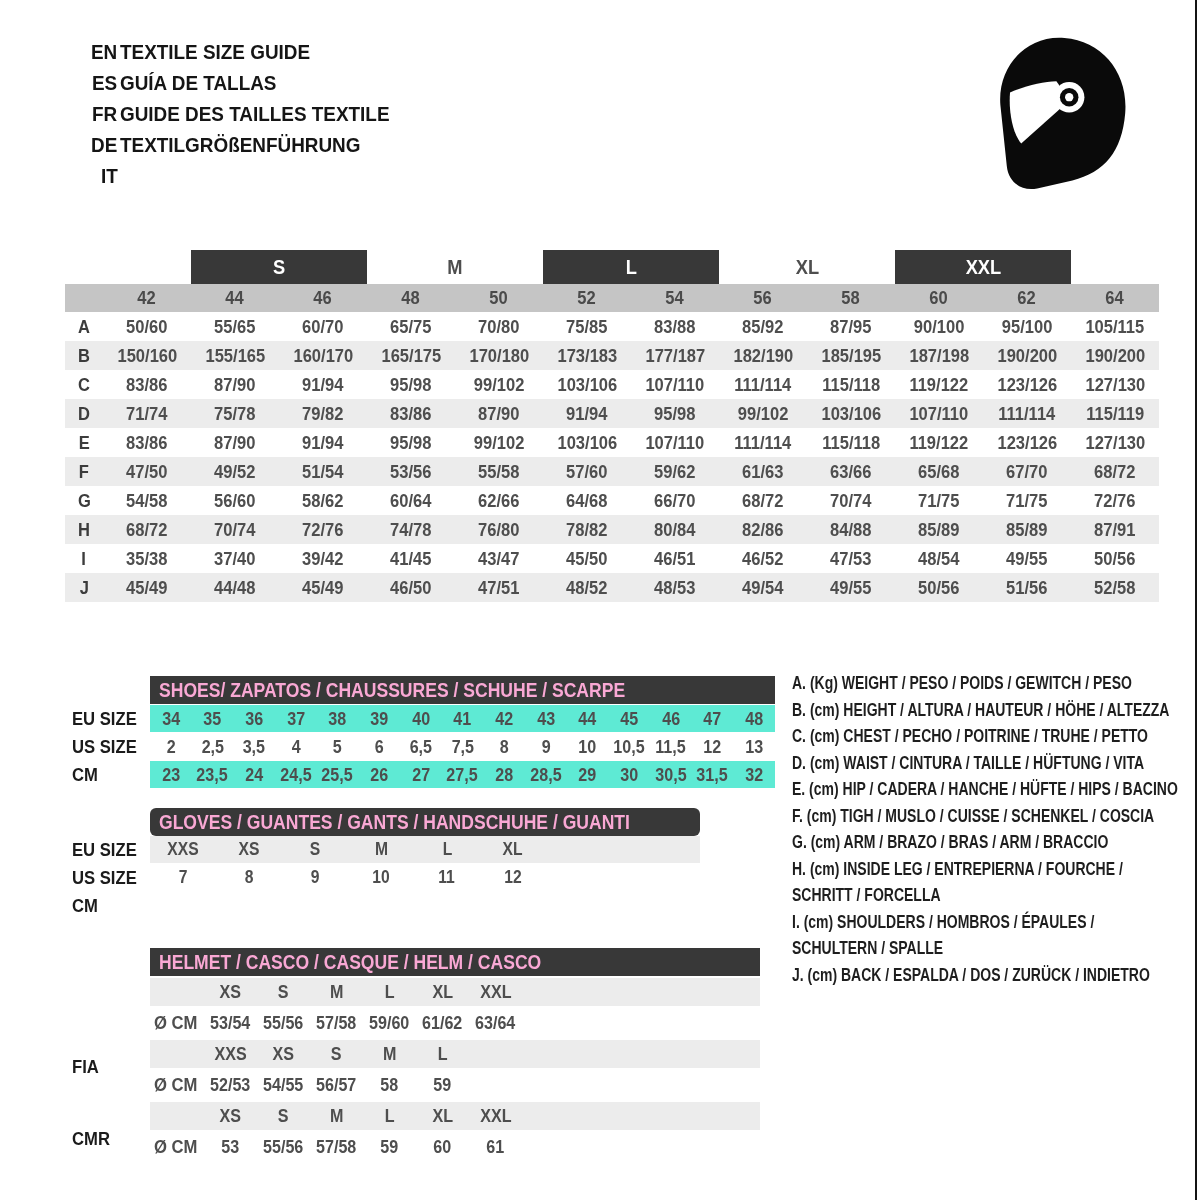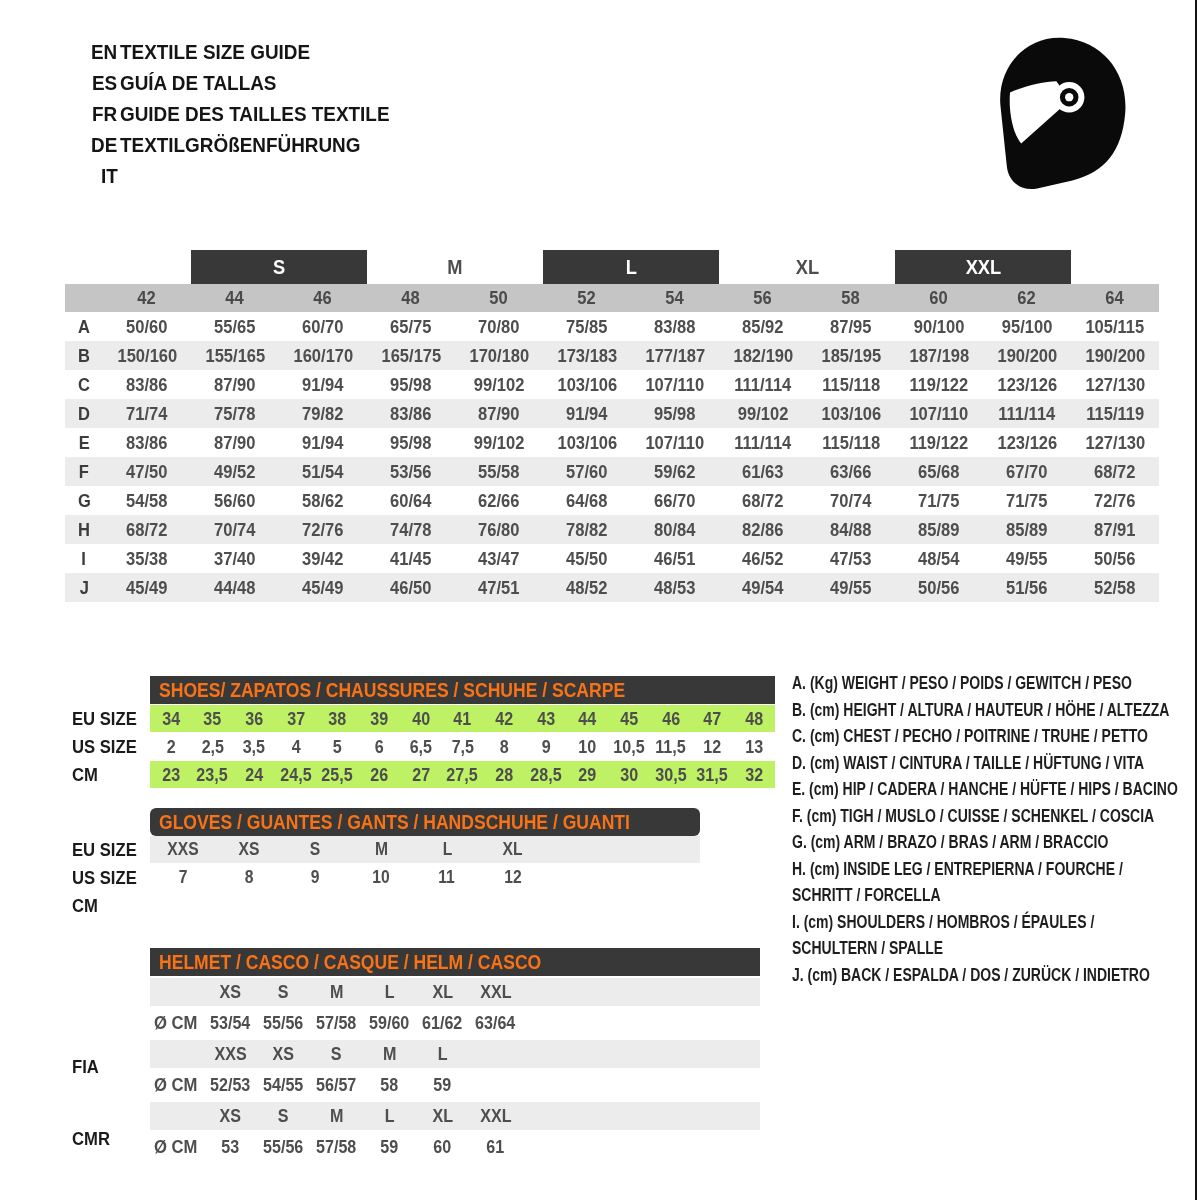--- a/index.html
+++ b/index.html
@@ -28,29 +28,29 @@
   .gplain{color:#4e4e4e;font-size:21px;display:flex;align-items:center;justify-content:center;}
   #sizeRow{left:65px;top:284px;width:1094px;height:28px;background:#c5c5c5;display:grid;grid-template-columns:38px repeat(12,88px);}
   #sizeRow .scell{display:flex;align-items:center;justify-content:center;font-size:19px;color:#4a4a4a;}
   #tbody{left:65px;top:312px;width:1094px;}
   .trow{display:grid;grid-template-columns:38px repeat(12,88px);height:29px;}
   .trow.striped{background:#ececec;}
   .lcell,.vcell{display:flex;align-items:center;justify-content:center;font-size:19px;}
   .lcell{color:#3c3c3c;}
 
   
-  .secBar{position:absolute;background:#383838;color:#f97316;height:28px;display:flex;align-items:center;font-size:19.5px;padding-left:9px;box-sizing:border-box;}
+  .secBar{position:absolute;background:#383838;color:#f9a8d4;height:28px;display:flex;align-items:center;font-size:19.5px;padding-left:9px;box-sizing:border-box;}
   #shoesBar{left:150px;top:676px;width:625px;}
   #glovesBar{left:150px;top:808px;width:550px;border-radius:6px;}
   #helmetBar{left:150px;top:948px;width:610px;}
 
   
   #shoesRows{left:150px;top:705px;width:625px;}
   .srow{display:grid;grid-template-columns:repeat(15,1fr);height:27px;margin-bottom:1px;}
-  .srow.striped{background:#bef264;}
+  .srow.striped{background:#5eead4;}
   .srow div{display:flex;align-items:center;justify-content:center;font-size:18.5px;}
 
   
   #glovesRows{left:150px;top:836px;width:550px;}
   .grow{display:grid;grid-template-columns:repeat(6,66px) 1fr;height:27px;margin-bottom:1px;}
   .grow.striped{background:#ececec;}
   .grow div{display:flex;align-items:center;justify-content:center;font-size:18px;}
 
   
   #helmetRows{left:150px;top:978px;width:610px;}

